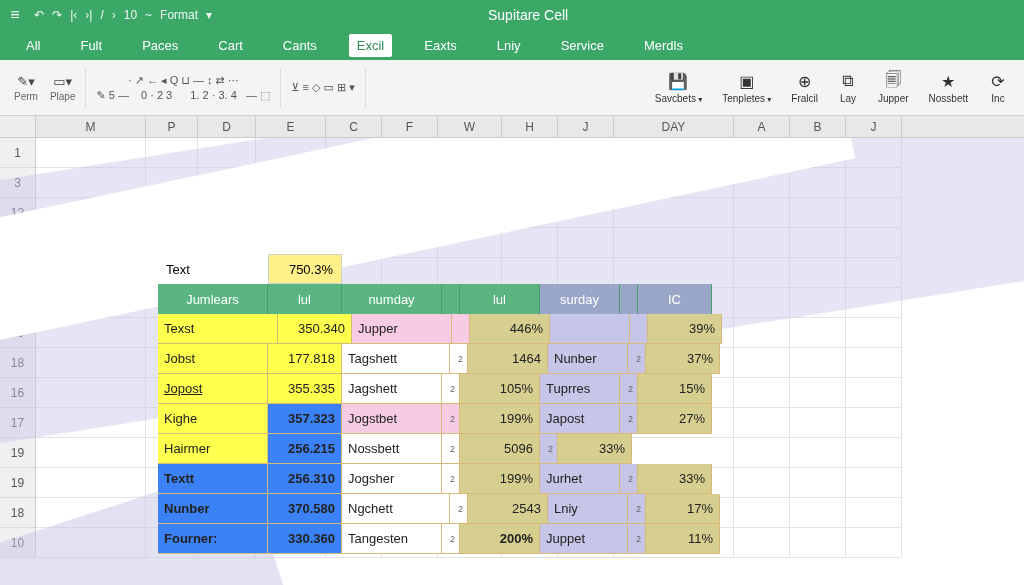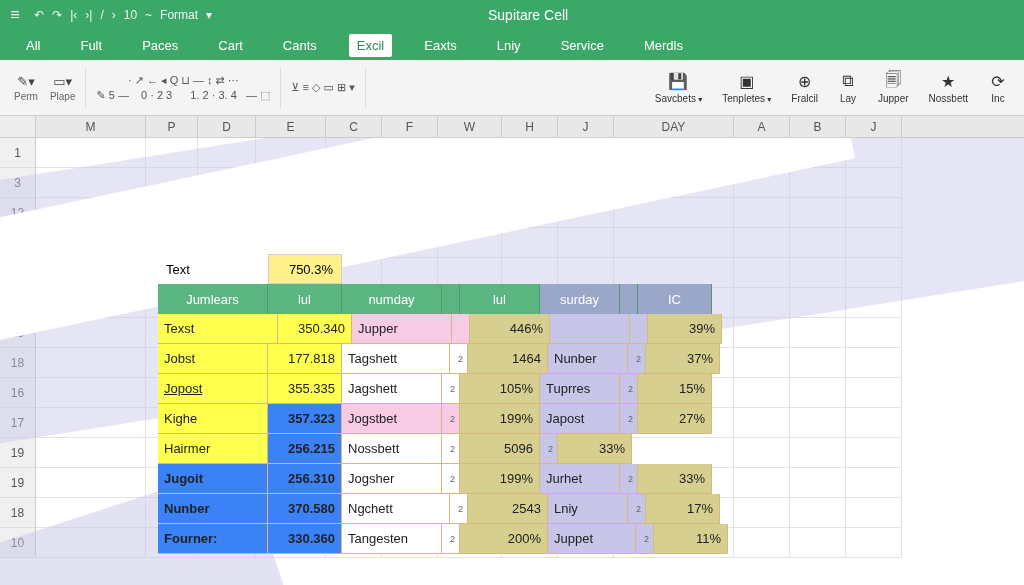--- a/index.html
+++ b/index.html
@@ -462,21 +462,21 @@
         <div class="tr">
           <div class="td hl-yellow" style="width: 110px;">Hairmer</div>
           <div class="td hl-tan num" style="width: 74px;">256.215</div>
           <div class="td hl-none" style="width: 100px;">Nossbett</div>
           <div class="td hl-none sub" style="width: 18px;">2</div>
           <div class="td hl-olive num" style="width: 80px;">5096</div>
           <div class="td hl-lav sub" style="width: 18px;">2</div>
           <div class="td hl-olive num" style="width: 74px;">33%</div>
         </div>
         <div class="tr">
-          <div class="td hl-tan" style="width: 110px;">Jugoit</div>
+          <div class="td hl-tan" style="width: 110px;">Textt</div>
           <div class="td hl-tan num" style="width: 74px;">256.310</div>
           <div class="td hl-none" style="width: 100px;">Jogsher</div>
           <div class="td hl-none sub" style="width: 18px;">2</div>
           <div class="td hl-olive num" style="width: 80px;">199%</div>
           <div class="td hl-lav" style="width: 80px;">Jurhet</div>
           <div class="td hl-lav sub" style="width: 18px;">2</div>
           <div class="td hl-olive num" style="width: 74px;">33%</div>
         </div>
         <div class="tr">
           <div class="td hl-tan" style="width: 110px;">Nunber</div>
@@ -486,20 +486,20 @@
           <div class="td hl-olive num" style="width: 80px;">2543</div>
           <div class="td hl-lav" style="width: 80px;">Lniy</div>
           <div class="td hl-lav sub" style="width: 18px;">2</div>
           <div class="td hl-olive num" style="width: 74px;">17%</div>
         </div>
         <div class="tr">
           <div class="td hl-tan" style="width: 110px;">Fourner:</div>
           <div class="td hl-tan num" style="width: 74px;">330.360</div>
           <div class="td hl-none" style="width: 100px;">Tangesten</div>
           <div class="td hl-none sub" style="width: 18px;">2</div>
-          <div class="td hl-olive num" style="width: 88px;">200%</div>
+          <div class="td hl-olive num" style="width: 80px; font-weight: bold;">200%</div>
           <div class="td hl-lav" style="width: 88px;">Juppet</div>
           <div class="td hl-lav sub" style="width: 18px;">2</div>
           <div class="td hl-olive num" style="width: 74px;">11%</div>
         </div>
       </div>
   </div>
 </div>
 
 </body></html>

